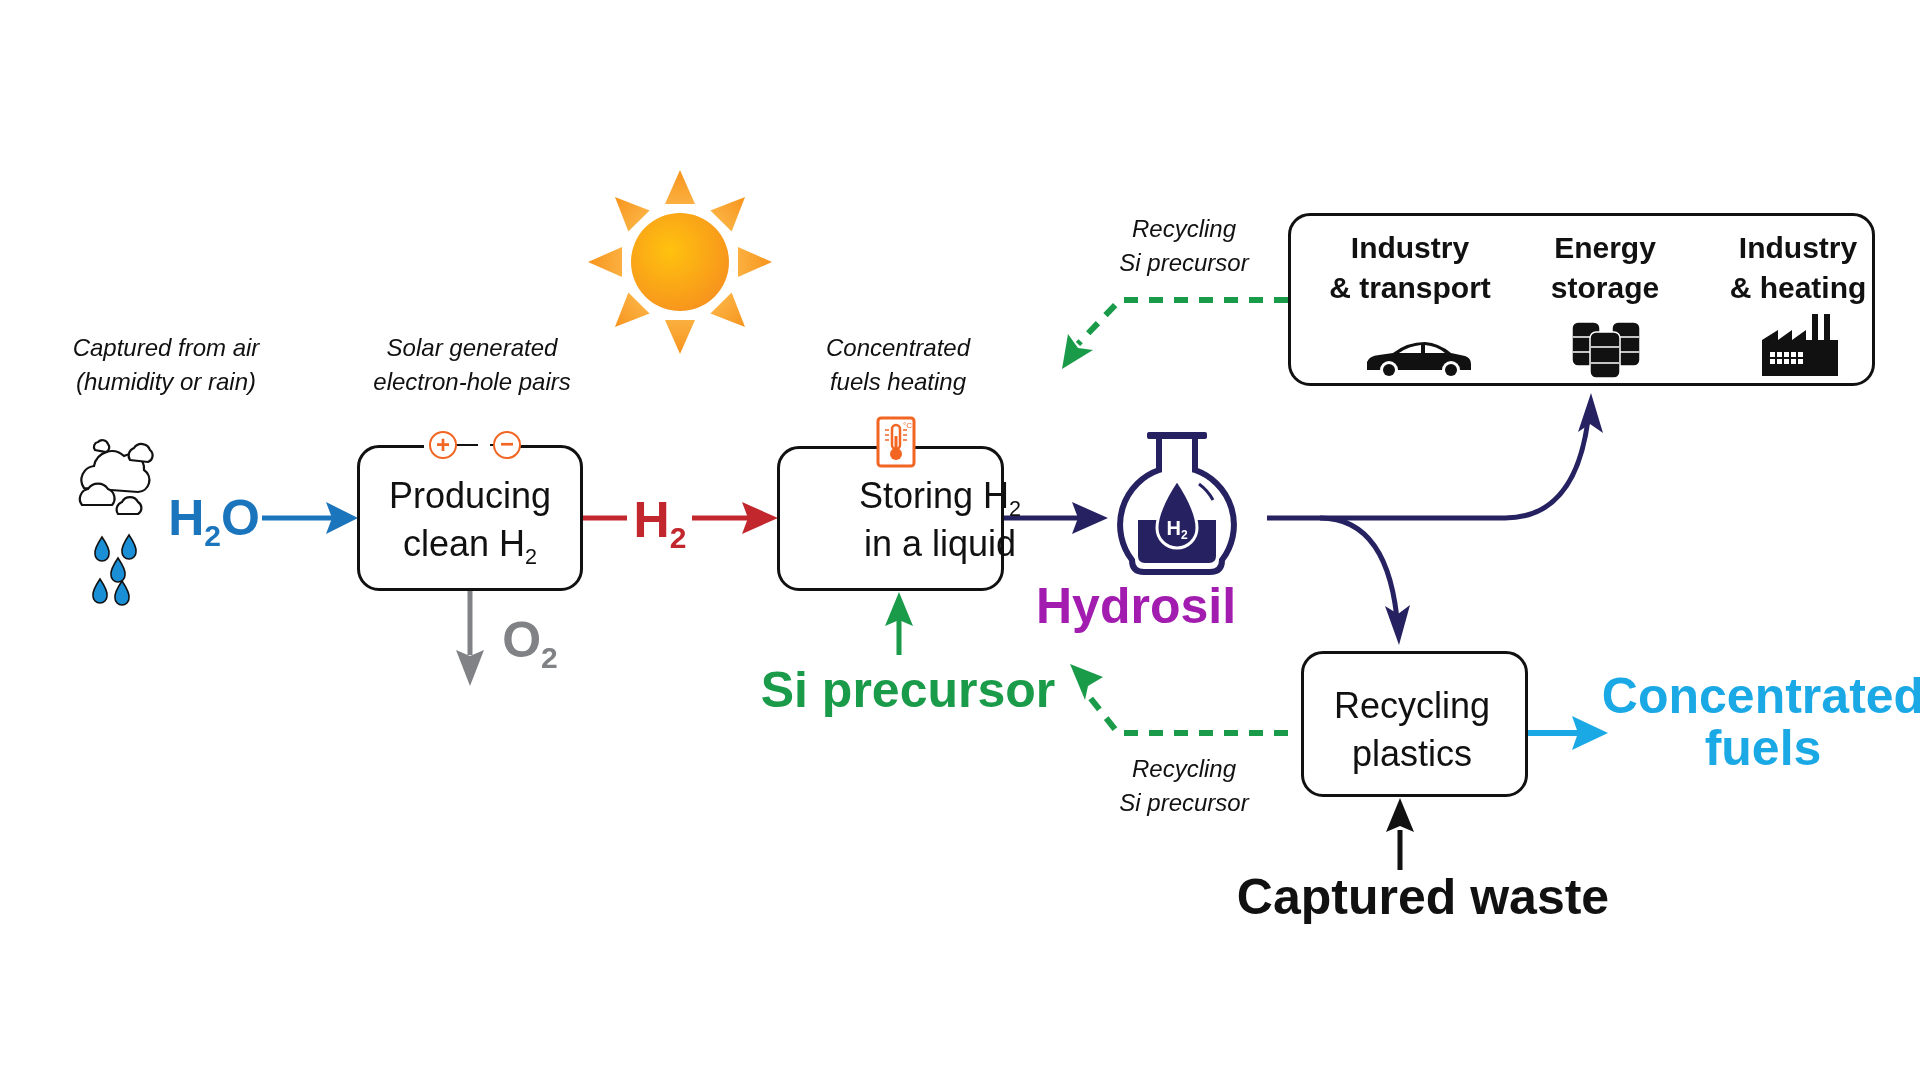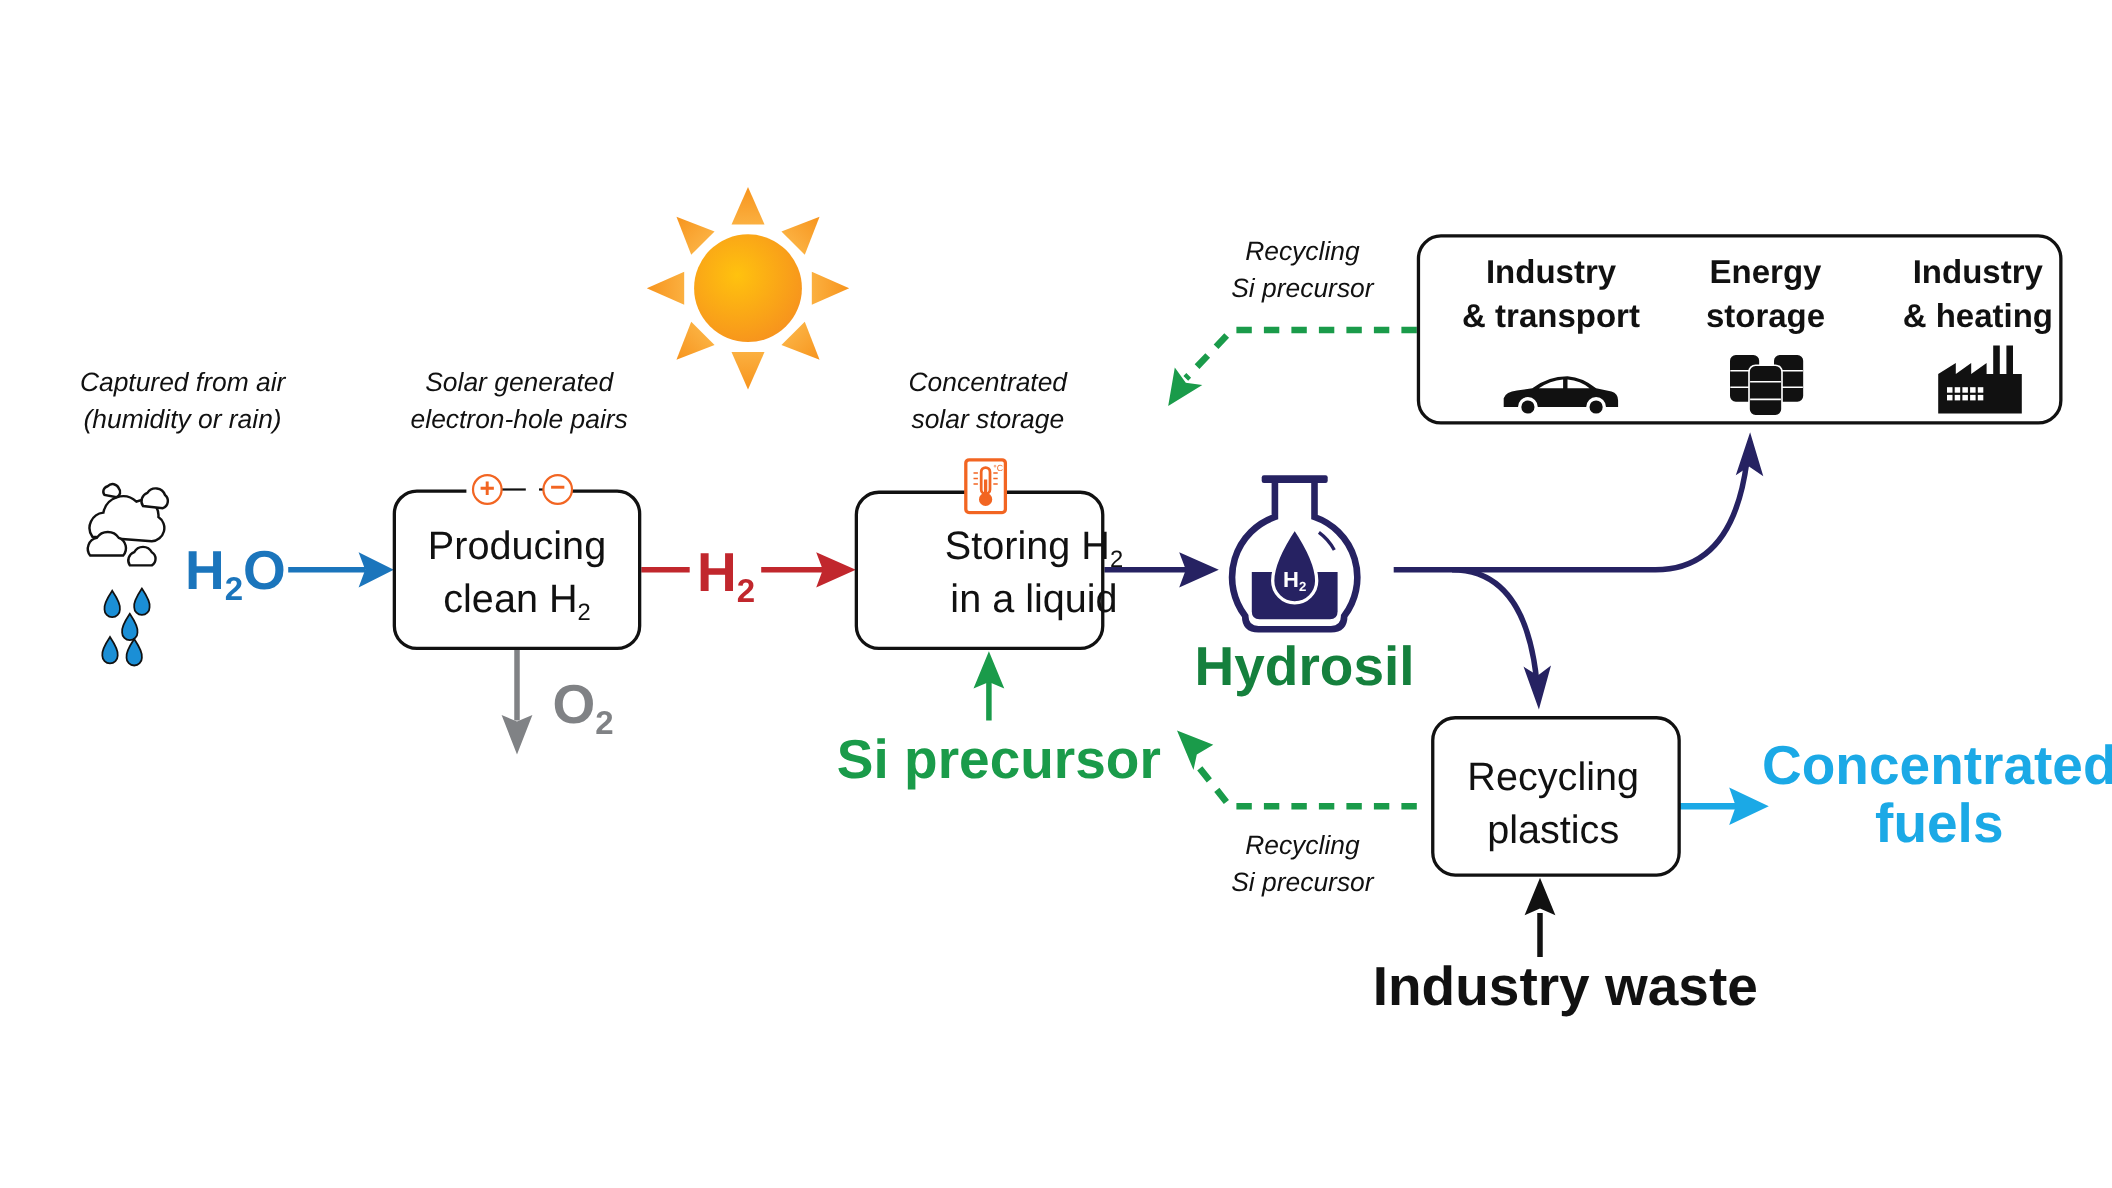--- a/index.html
+++ b/index.html
@@ -126,21 +126,21 @@
   <div class="t ital" style="left:166px;top:365px">
     <div>Captured from air</div>
     <div>(humidity or rain)</div>
   </div>
   <div class="t ital" style="left:472px;top:365px">
     <div>Solar generated</div>
     <div>electron-hole pairs</div>
   </div>
   <div class="t ital" style="left:898px;top:365px">
     <div>Concentrated</div>
-    <div>solar storage</div>
+    <div>fuels heating</div>
   </div>
   <div class="t ital" style="left:1184px;top:246px">
     <div>Recycling</div>
     <div>Si precursor</div>
   </div>
   <div class="t ital" style="left:1184px;top:786px">
     <div>Recycling</div>
     <div>Si precursor</div>
   </div>
 
@@ -182,21 +182,21 @@
         <line x1="27" y1="19" x2="31" y2="19"></line>
         <line x1="27" y1="24" x2="31" y2="24"></line>
     </g>
     <text x="27" y="12" font-size="8" fill="#f26522" font-family="Liberation Sans, sans-serif">°C</text>
   </svg>
 
   <div class="t big" style="left:908px;top:690px;color:#1a9b4a">Si precursor</div>
 
   <div class="t" style="left:1177px;top:528px;color:#fff;font-weight:bold;font-size:20px"><span>H</span><sub>2</sub></div>
 
-  <div class="t big" style="left:1186px;top:606px;color:#15803d">Hydrosil</div>
+  <div class="t big" style="left:1136px;top:606px;color:#a21caf">Hydrosil</div>
 
   <div class="box" style="left:1288px;top:213px;width:587px;height:173px"></div>
   <div class="t col" style="left:1410px;top:268px">
     <div>Industry</div>
     <div>&amp; transport</div>
   </div>
   <div class="t col" style="left:1605px;top:268px">
     <div>Energy</div>
     <div>storage</div>
   </div>
@@ -245,19 +245,19 @@
         <rect x="38" y="49" width="5" height="5"></rect>
     </g>
   </svg>
 
   <div class="box" style="left:1301px;top:651px;width:227px;height:146px"></div>
   <div class="t boxlbl" style="left:1412px;top:730px">
     <div>Recycling</div>
     <div>plastics</div>
   </div>
 
-  <div class="t big" style="left:1423px;top:897px;color:#111">Industry waste</div>
+  <div class="t big" style="left:1423px;top:897px;color:#111">Captured waste</div>
 
   <div class="t big" style="left:1763px;top:722px;color:#1ba9e6;line-height:52px">
     <div>Concentrated</div>
     <div>fuels</div>
   </div>
 </div>
 
 </body></html>

